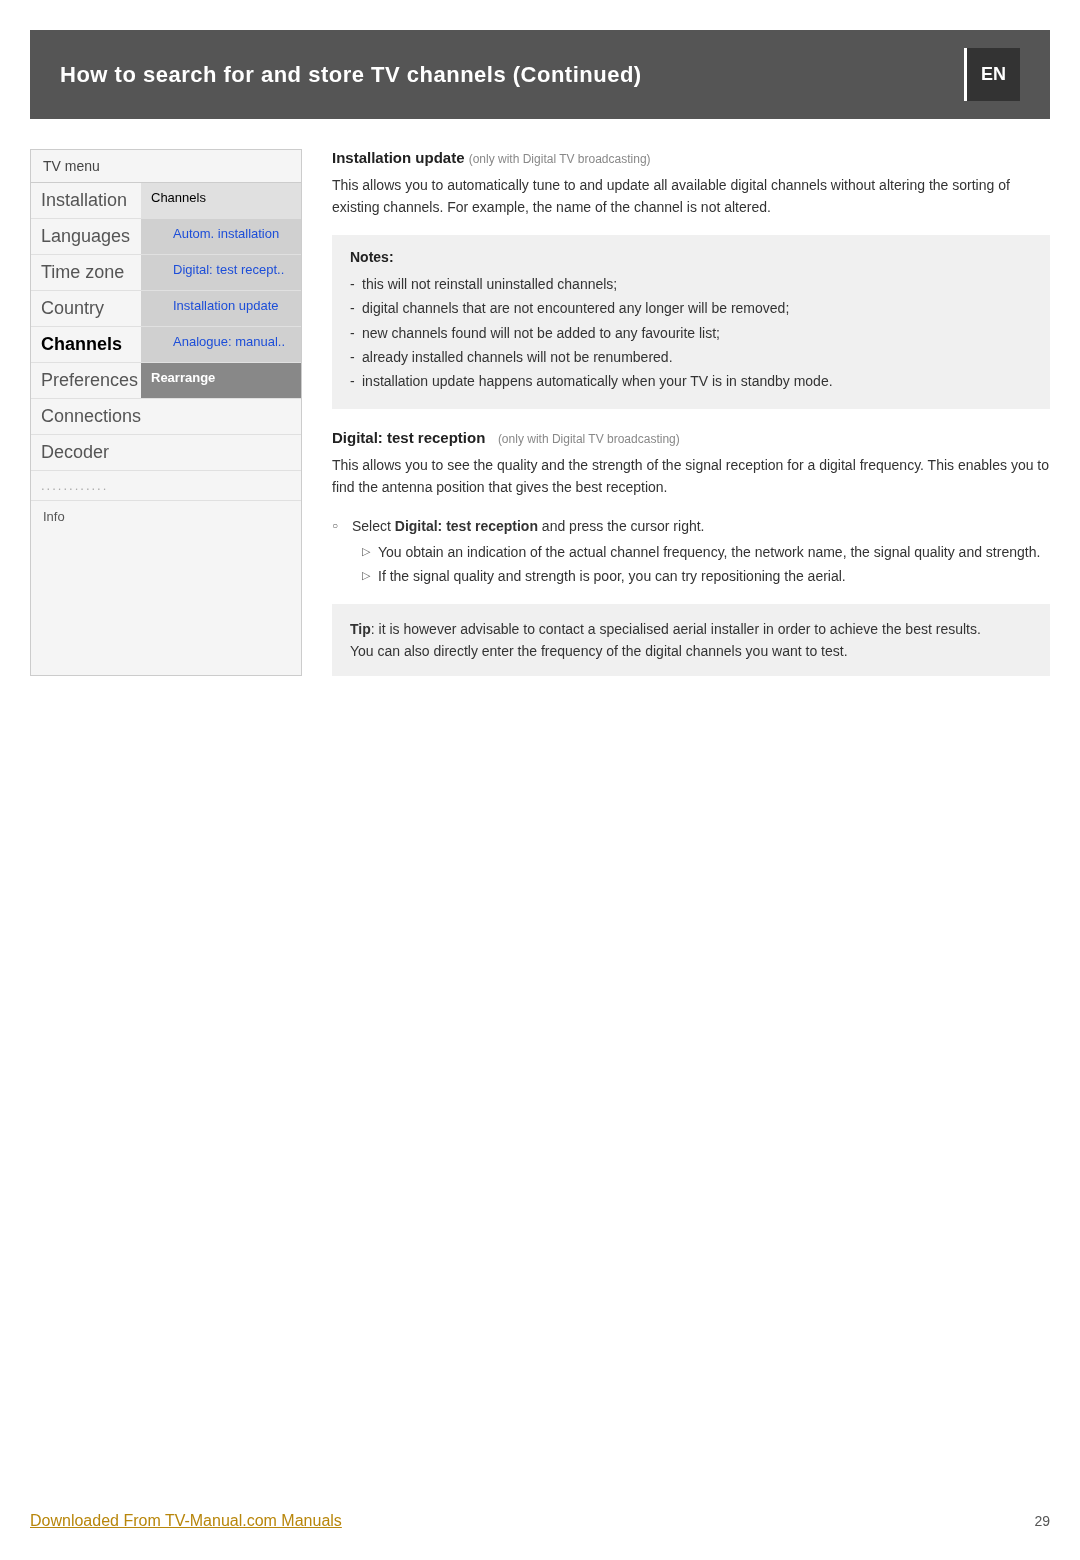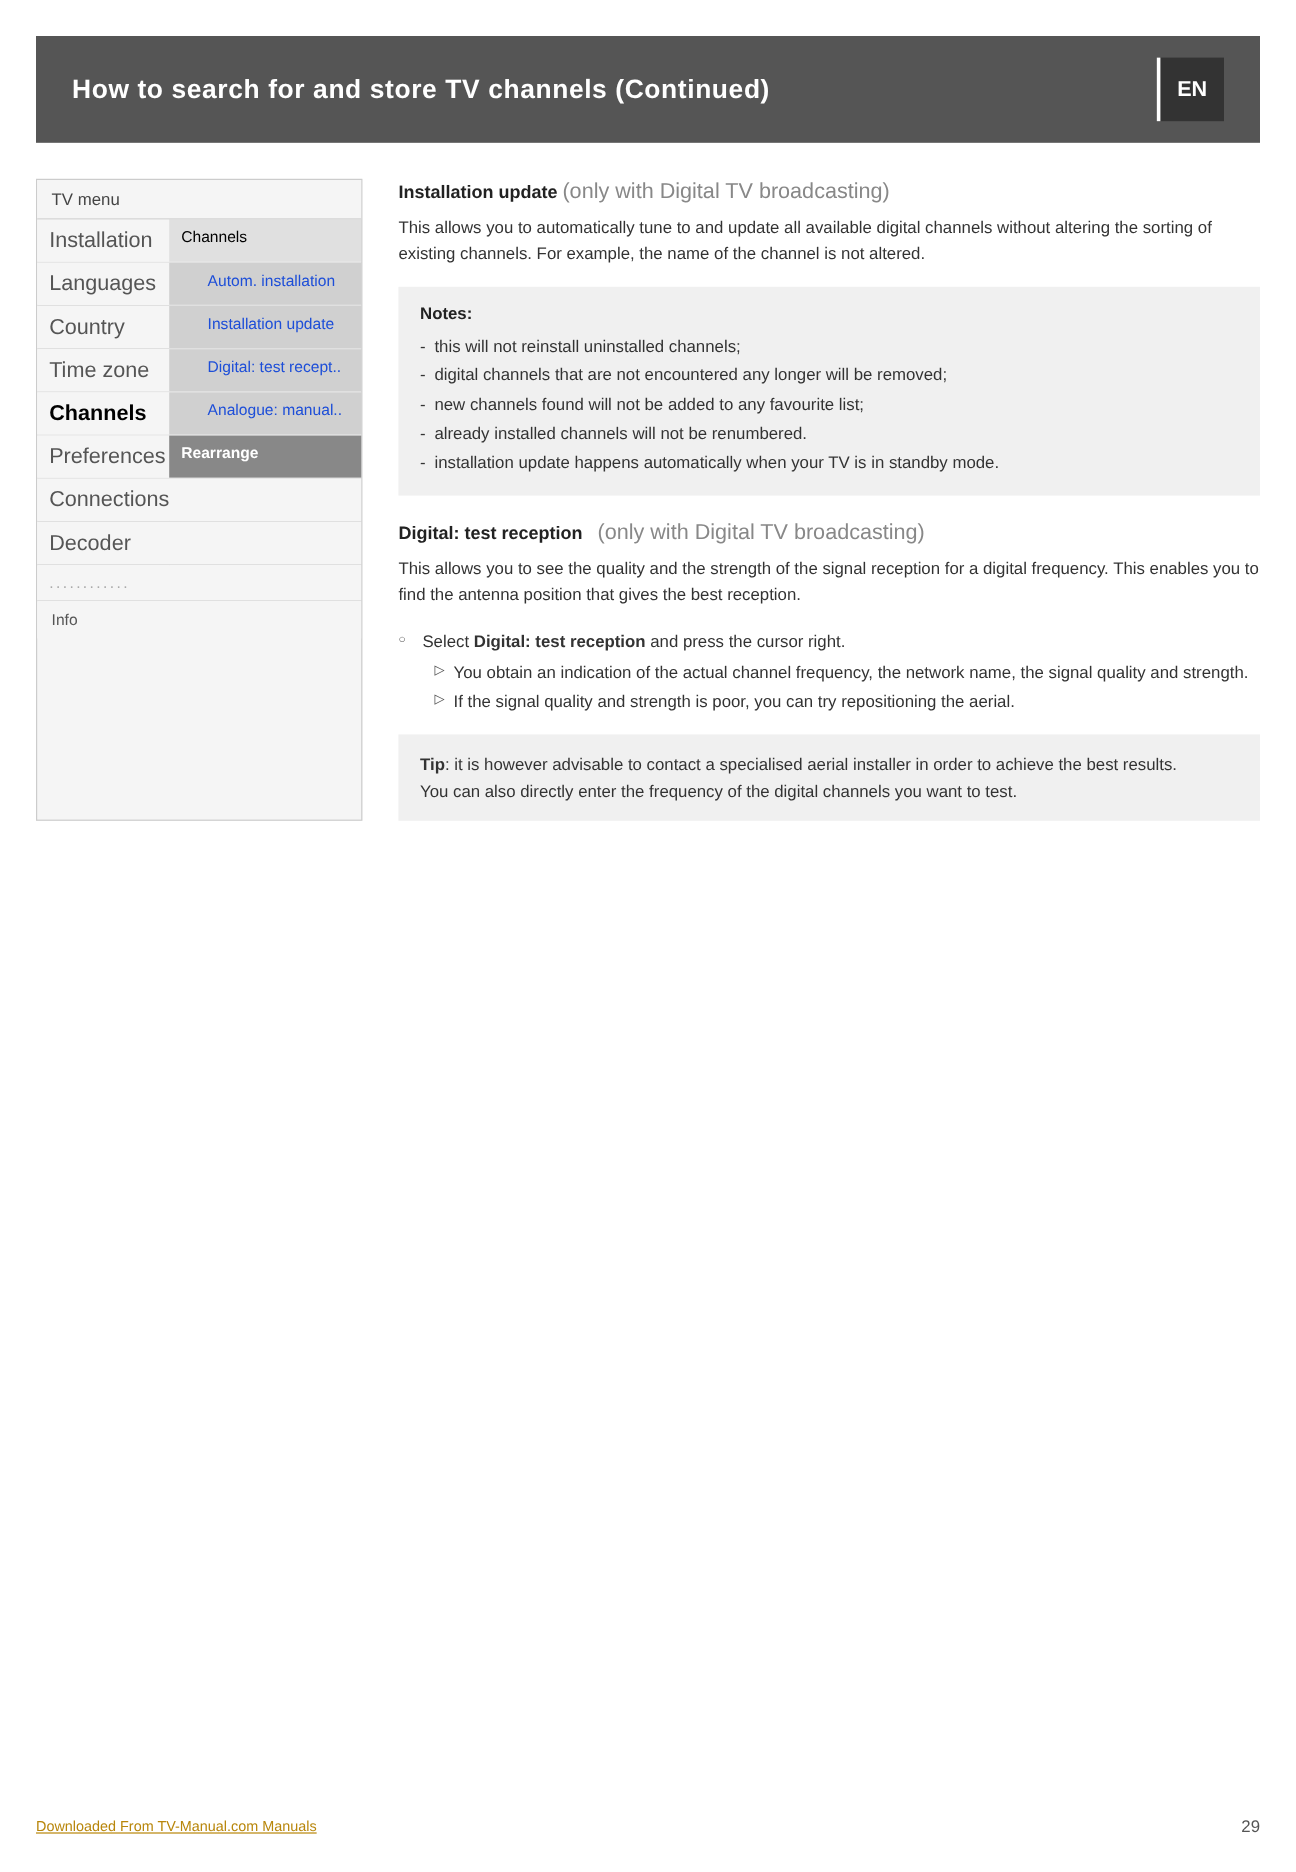--- a/index.html
+++ b/index.html
@@ -127,21 +127,21 @@
     .right-content {
       flex: 1;
     }
 
     .section-title {
       font-weight: bold;
       font-size: 15px;
       margin-bottom: 8px;
     }
     .section-subtitle {
-      font-size: 18px;
+      font-size: 12px;
       color: #888;
       font-weight: normal;
     }
     .section-text {
       font-size: 14px;
       line-height: 1.6;
       margin-bottom: 16px;
       color: #333;
     }
 
@@ -251,21 +251,21 @@
       position: absolute;
       bottom: 30px;
       left: 30px;
       right: 30px;
       display: flex;
       justify-content: space-between;
       align-items: center;
     }
     .footer-link {
       color: #b8860b;
-      font-size: 12px;
+      font-size: 16px;
       text-decoration: underline;
     }
     .footer-page {
       font-size: 14px;
       color: #555;
     }
 
     strong {
       font-weight: bold;
     }
@@ -287,27 +287,27 @@
       <div class="menu-left">Installation</div>
       <div class="menu-right">Channels</div>
     </div>
 
     <div class="menu-row">
       <div class="menu-left">Languages</div>
       <div class="menu-right light-gray">Autom. installation</div>
     </div>
 
     <div class="menu-row">
+      <div class="menu-left">Time zone</div>
+      <div class="menu-right light-gray">Digital: test recept..</div>
+    </div>
+
+    <div class="menu-row">
       <div class="menu-left">Country</div>
       <div class="menu-right light-gray">Installation update</div>
-    </div>
-
-    <div class="menu-row">
-      <div class="menu-left">Time zone</div>
-      <div class="menu-right light-gray">Digital: test recept..</div>
     </div>
 
     <div class="menu-row">
       <div class="menu-left selected">Channels</div>
       <div class="menu-right light-gray">Analogue: manual..</div>
     </div>
 
     <div class="menu-row">
       <div class="menu-left">Preferences</div>
       <div class="menu-right highlighted">Rearrange</div>

